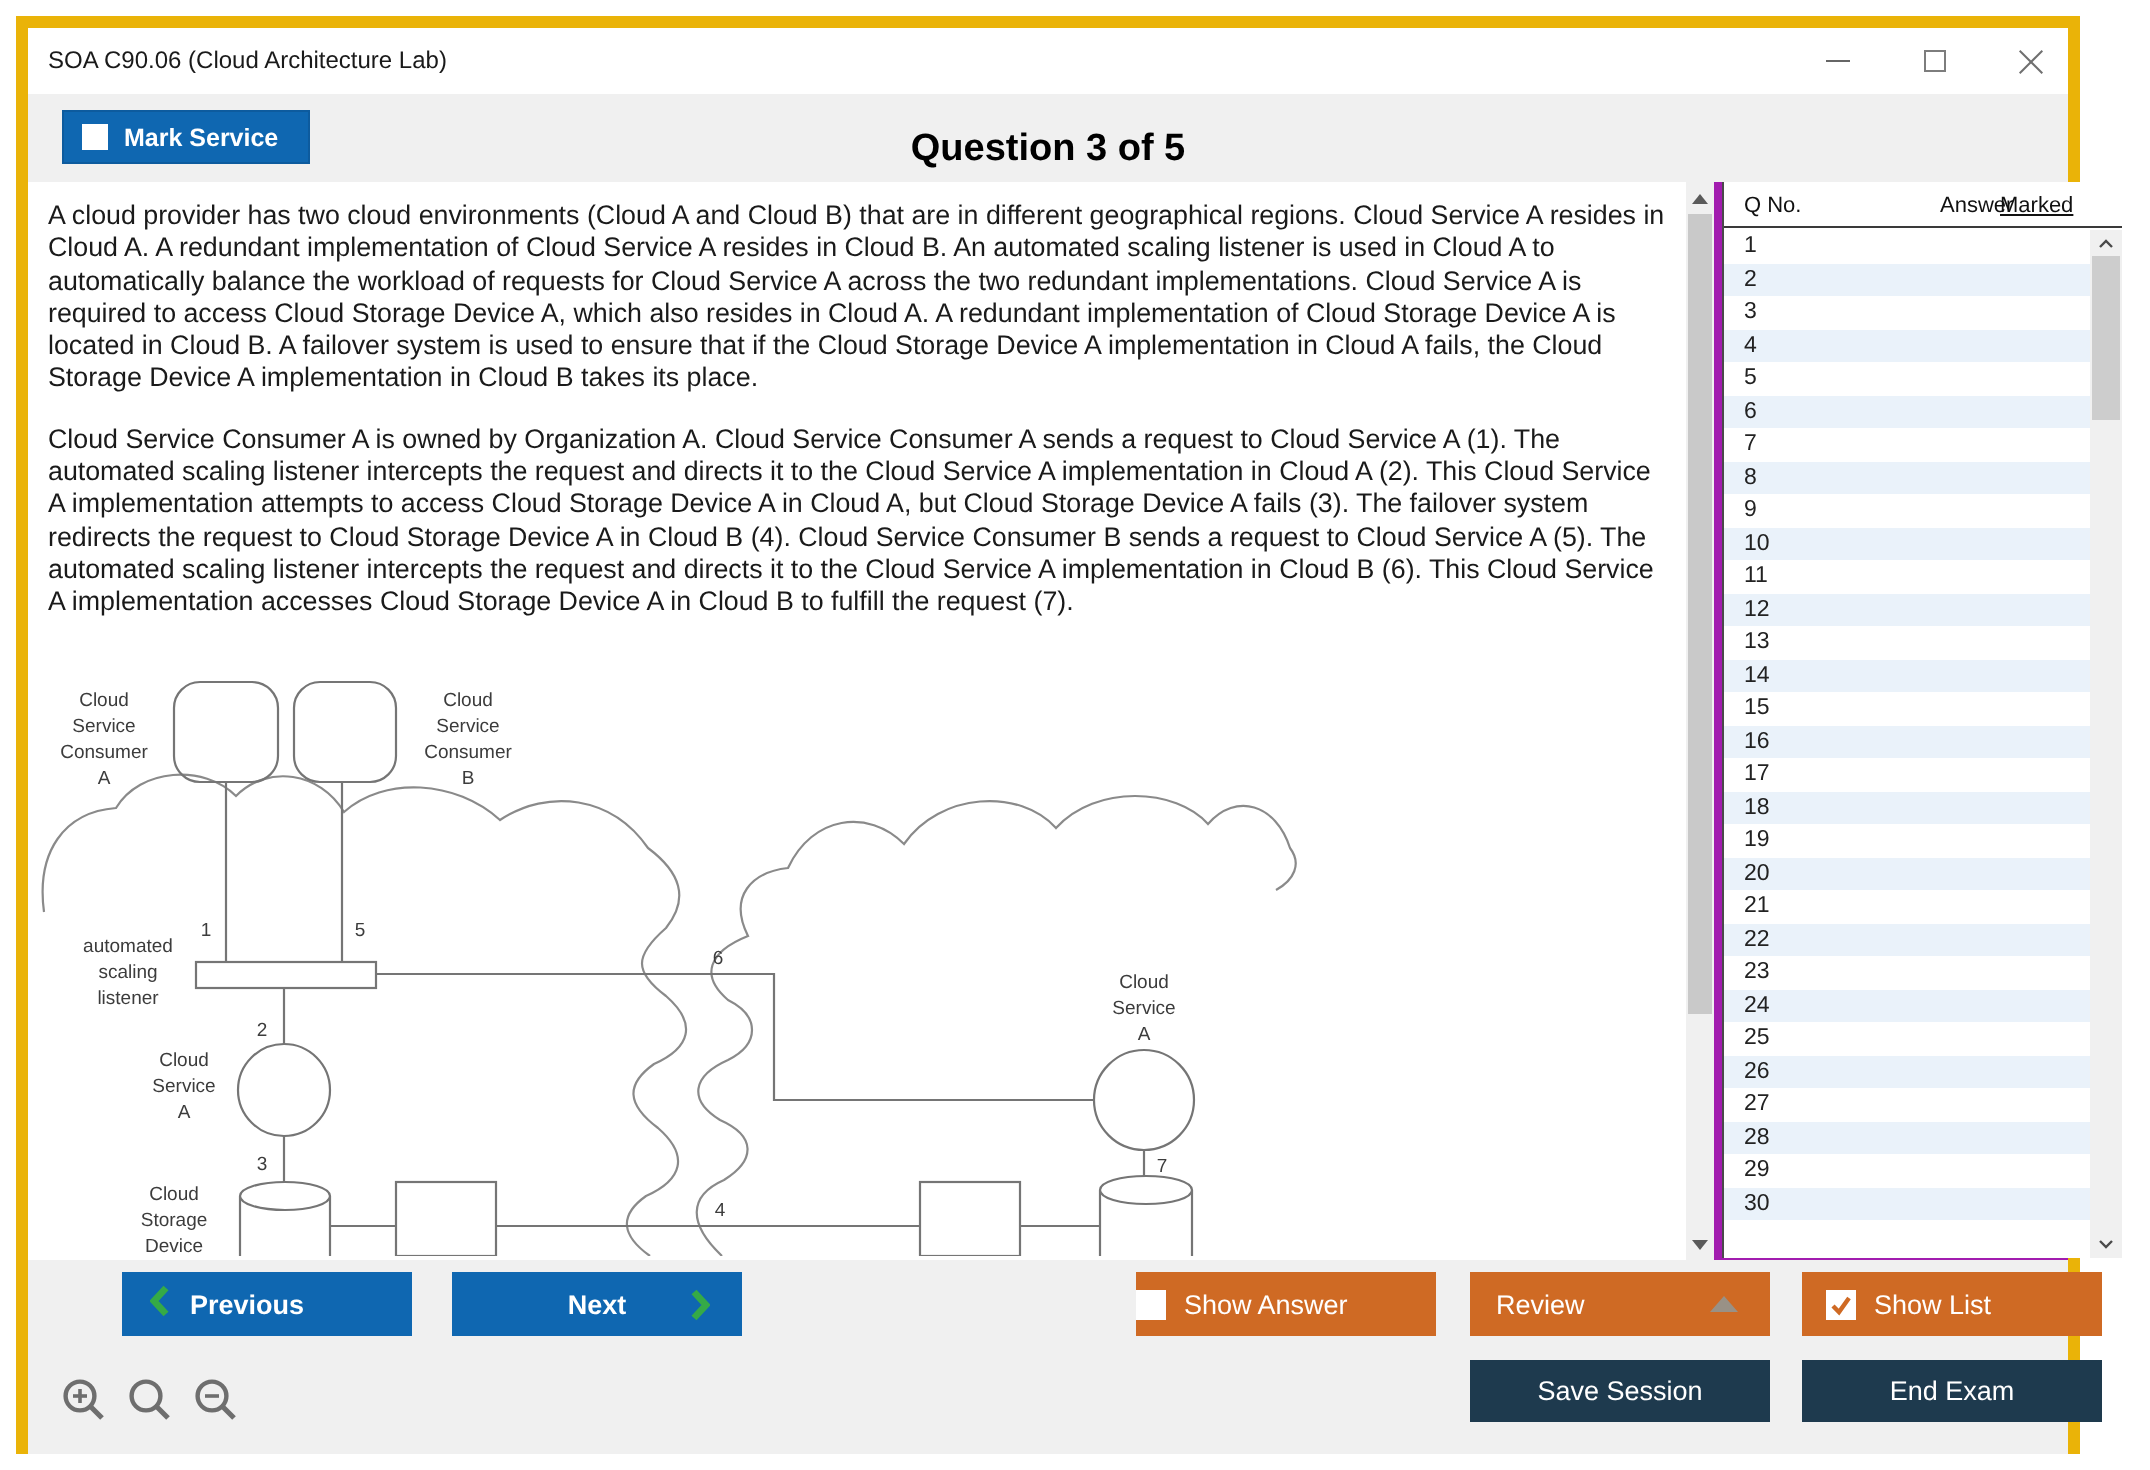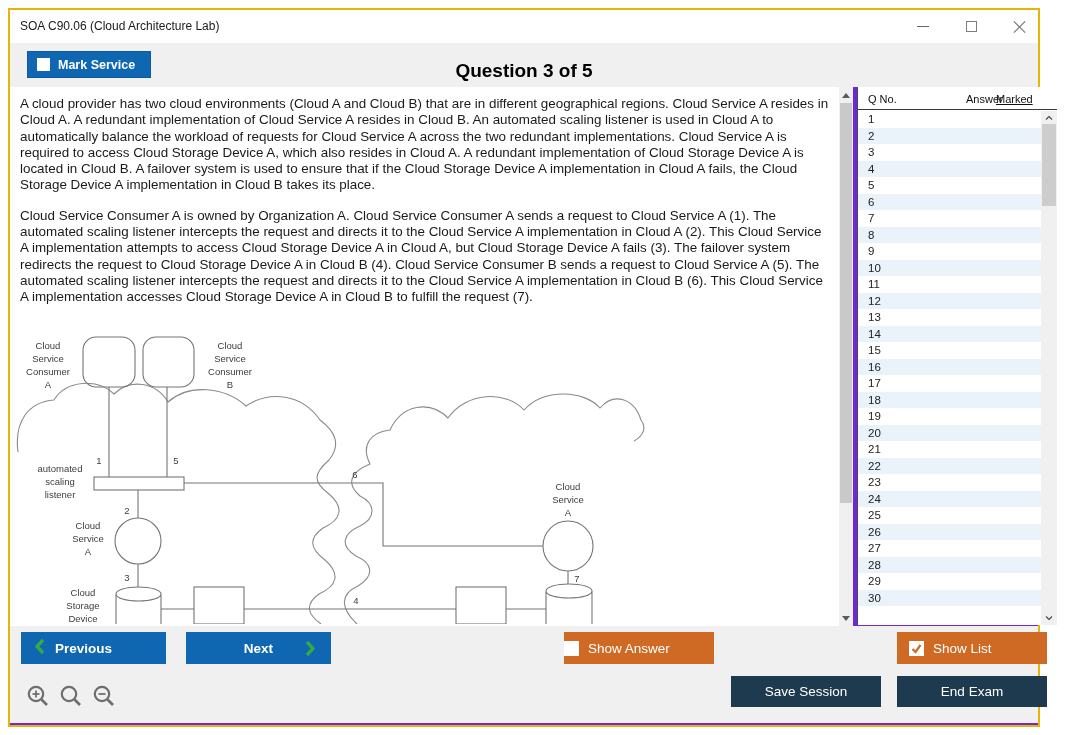--- a/index.html
+++ b/index.html
@@ -1,18 +1,18 @@
 <!DOCTYPE html>
 <html><head>
 <meta charset="utf-8">
 <style>
   * { box-sizing: border-box; margin: 0; padding: 0; font-family: "Liberation Sans", sans-serif; }
   html,body { width:1075px; height:735px; background:#fff; overflow:hidden; }
   .frame { position:absolute; left:8px; top:8px; width:1032px; height:719px;
-           border:2px solid #eab308; background:#6d28d9; }
+           border:6px solid #eab308; background:#a21caf; }
 
   
   .titlebar { position:absolute; left:0; top:0; width:100%; height:33px; background:#fff; }
   .title { position:absolute; left:10px; top:9px; font-size:12px; color:#1a1a1a; }
   .win-controls { position:absolute; right:10px; top:0; height:33px; display:flex; align-items:center; gap:30px; }
   .wc { width:18px; height:18px; display:flex; align-items:center; justify-content:center; cursor:default; }
   .min-glyph { width:12px; height:0; border-top:1px solid #666; }
   .max-glyph { width:11px; height:11px; border:1px solid #7d7d7d; }
   .close-glyph { position:relative; width:13px; height:13px; }
   .close-glyph:before,.close-glyph:after { content:""; position:absolute; left:6px; top:-1px; width:1px; height:16px; background:#6f6f6f; }
@@ -55,21 +55,21 @@
   .qrow .c-a { width:62px; line-height:16.5px; }
   .qrow .c-m { flex:1; line-height:16.5px; }
   .qlist-scroll { position:absolute; right:0; top:24px; width:16px; bottom:0; background:#f0f0f0; }
   .ql-thumb { position:absolute; left:1px; top:13px; width:14px; height:82px; background:#cdcdcd; }
   .chev { position:absolute; left:4px; width:8px; height:8px; }
   .chev svg { display:block; }
 
   
   .footer { position:absolute; left:0; top:616px; width:100%; height:97px; background:#f0f0f0; }
   .fbtn { position:absolute; display:flex; align-items:center; color:#fff; cursor:pointer; }
-  .blue { background:#0f67b1; font-weight:bold; font-size:13.5px; }
+  .blue { background:#0f67b1; font-weight:bold; font-size:13.5px;margin-left:36px; }
   .orange { background:#cf6a24; font-weight:normal; font-size:13.5px; }
   .navy { background:#1e3a4e; font-weight:normal; font-size:13.5px; justify-content:center; }
   .btn-prev { left:11px; top:6px; width:145px; height:32px; padding-left:14px; gap:10px; }
   .btn-next { left:176px; top:6px; width:145px; height:32px; justify-content:center; position:absolute; }
   .btn-next .chevR { position:absolute; right:16px; top:8px; }
   .btn-show-answer { left:554px; top:6px; width:150px; height:32px; gap:9px;text-align:right; }
   .btn-review { left:721px; top:6px; width:150px; height:32px; padding-left:13px; }
   .btn-show-list { left:887px; top:6px; width:150px; height:32px; padding-left:12px; gap:9px; }
   .btn-save { left:721px; top:50px; width:150px; height:31px; }
   .btn-end { left:887px; top:50px; width:150px; height:31px; }
@@ -371,20 +371,24 @@
         <svg width="10" height="17">
             <polyline points="2,2 8,8.5 2,15" fill="none" stroke="#35aa47" stroke-width="3.4"></polyline>
           </svg>
       </span>
     </div>
 
     <div class="fbtn orange btn-show-answer">
       <span class="cb-box"></span>
       <span>Show Answer</span>
     </div>
+    <div class="fbtn orange btn-review">
+      <span>Review</span>
+      <span class="tri-up-rev"></span>
+    </div>
     <div class="fbtn orange btn-show-list">
       <span class="cb-box">
         <svg width="13" height="13">
             <polyline points="2.5,7 5.5,10 10.5,3" fill="none" stroke="#cf6a24" stroke-width="2.2"></polyline>
           </svg>
       </span>
       <span>Show List</span>
     </div>
 
     <div class="fbtn navy btn-save">

